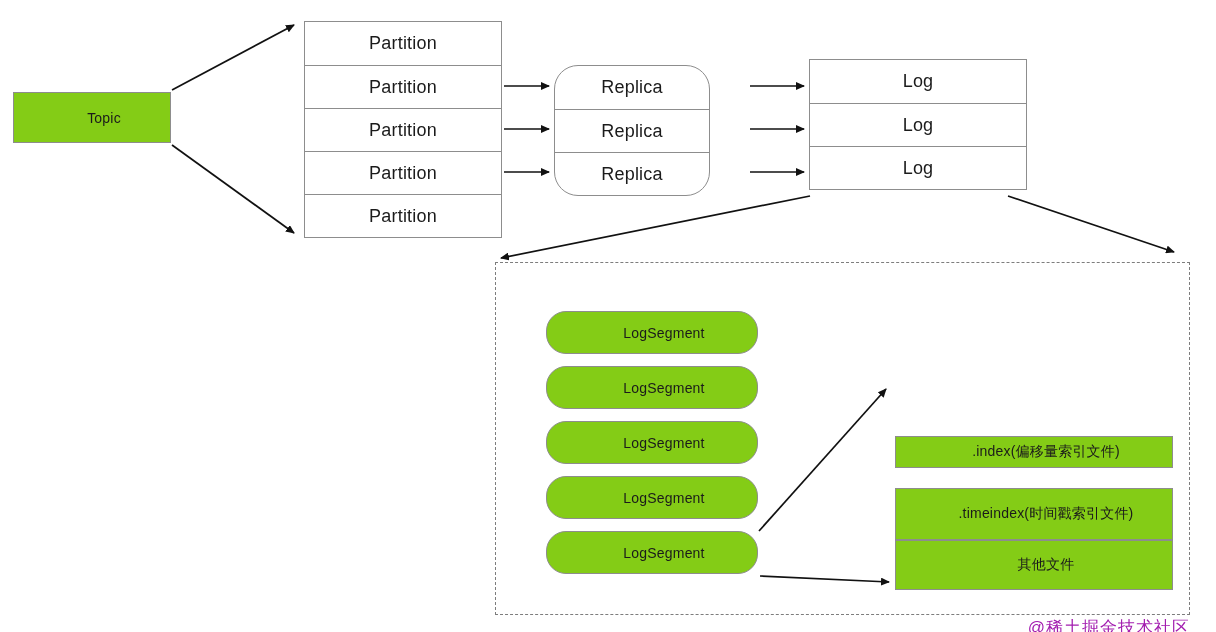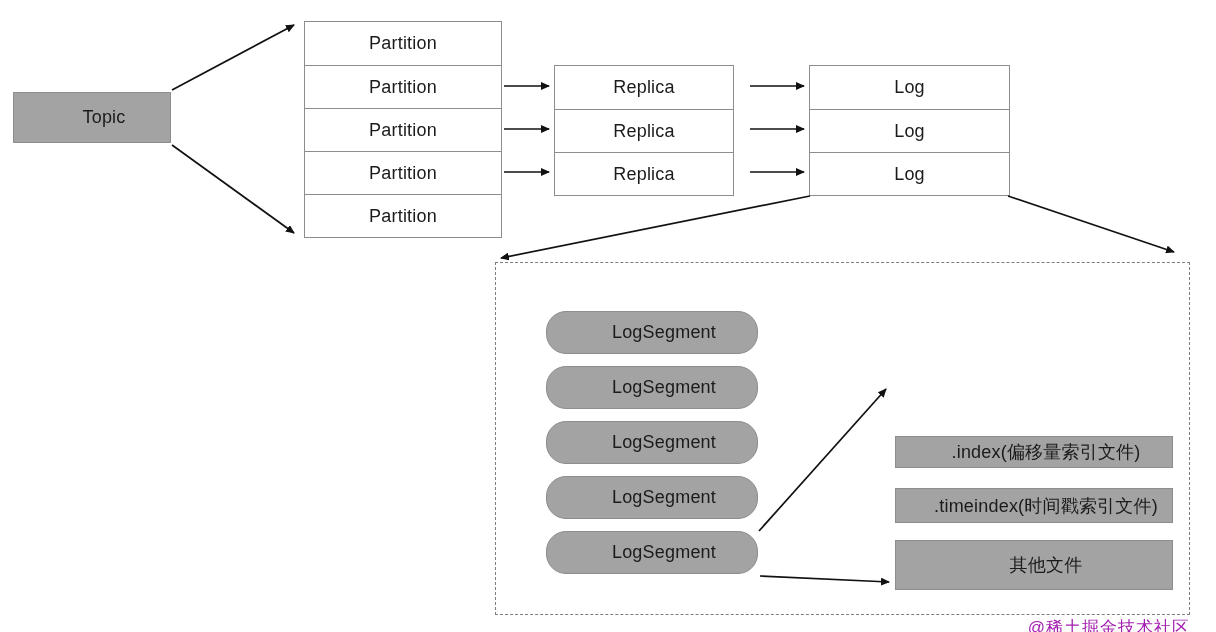--- a/index.html
+++ b/index.html
@@ -8,26 +8,26 @@
     position: relative;
     width: 1216px;
     height: 632px;
     background: #ffffff;
     font-family: "Liberation Sans", sans-serif;
     color: #1b1b1b;
     overflow: hidden;
   }
   .box {
     position: absolute;
-    background: #a3a3a3;
+    background: #84cc16;
     border: 1px solid #8d8d8d;
     display: flex;
     align-items: center;
     justify-content: center;
-    font-size: 18px;
+    font-size: 14px;
     letter-spacing: 0.2px;
     padding-left: 24px;
   }
   .stack {
     position: absolute;
     background: #ffffff;
     border: 1px solid #8d8d8d;
   }
   .stack .row {
     height: 43px;
@@ -84,33 +84,33 @@
         <span>Partition</span>
       </div>
     <div class="row">
         <span>Partition</span>
       </div>
     <div class="row">
         <span>Partition</span>
       </div>
   </div>
 
-  <div class="stack" style="left:554px; top:65px; width:180px;">
+  <div class="stack" style="left:554px; top:65px; width:156px;border-radius:24px;">
     <div class="row">
         <span>Replica</span>
       </div>
     <div class="row">
         <span>Replica</span>
       </div>
     <div class="row">
         <span>Replica</span>
       </div>
   </div>
 
-  <div class="stack" style="left:809px; top:65px; width:201px;">
+  <div class="stack" style="left:809px; top:59px; width:218px;">
     <div class="row">
         <span>Log</span>
       </div>
     <div class="row">
         <span>Log</span>
       </div>
     <div class="row">
         <span>Log</span>
       </div>
   </div>
@@ -129,21 +129,21 @@
   <div class="box segment-box" style="top:476px;">
       <span>LogSegment</span>
     </div>
   <div class="box segment-box" style="top:531px;">
       <span>LogSegment</span>
     </div>
 
   <div class="box file-box" style="top:436px; height:32px;">
       <span>.index(偏移量索引文件)</span>
     </div>
-  <div class="box file-box" style="top:488px; height:35px;">
+  <div class="box file-box" style="top:488px; height:52px;">
       <span>.timeindex(时间戳索引文件)</span>
     </div>
   <div class="box file-box" style="top:540px; height:50px;">
       <span>其他文件</span>
     </div>
 
   <svg class="overlay" width="1216" height="632" viewBox="0 0 1216 632">
     <defs>
       <marker id="ah" markerWidth="9" markerHeight="8" refX="8" refY="4" orient="auto" markerUnits="userSpaceOnUse">
         <path d="M0,0 L9,4 L0,8 z" fill="#111111"></path>

